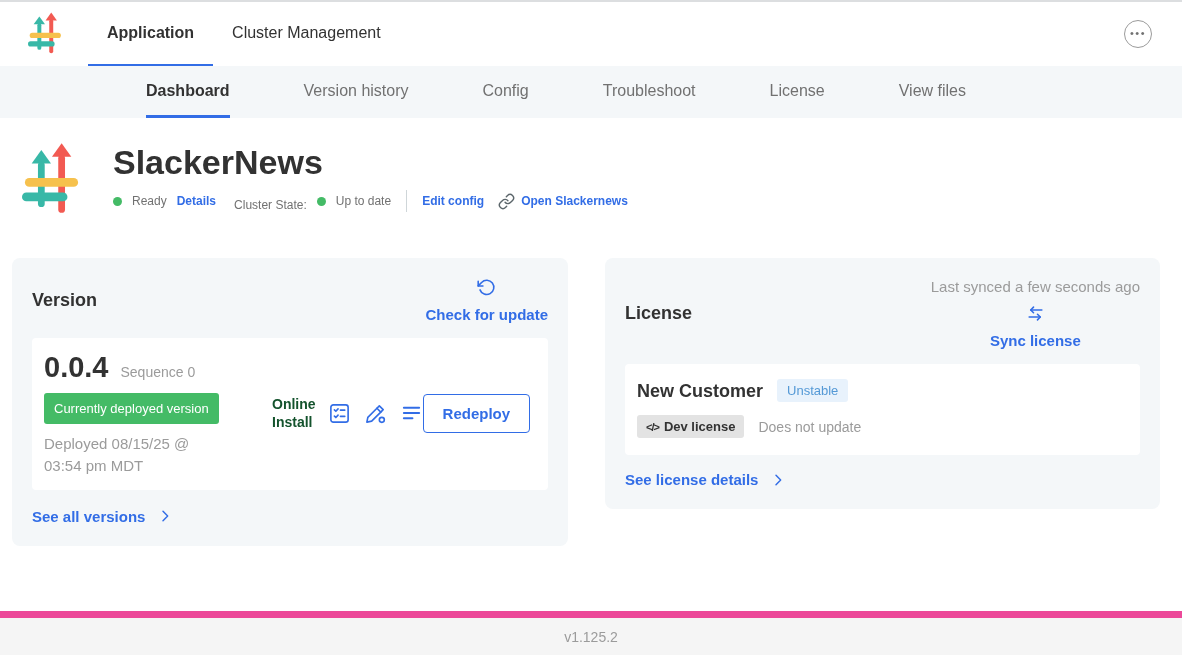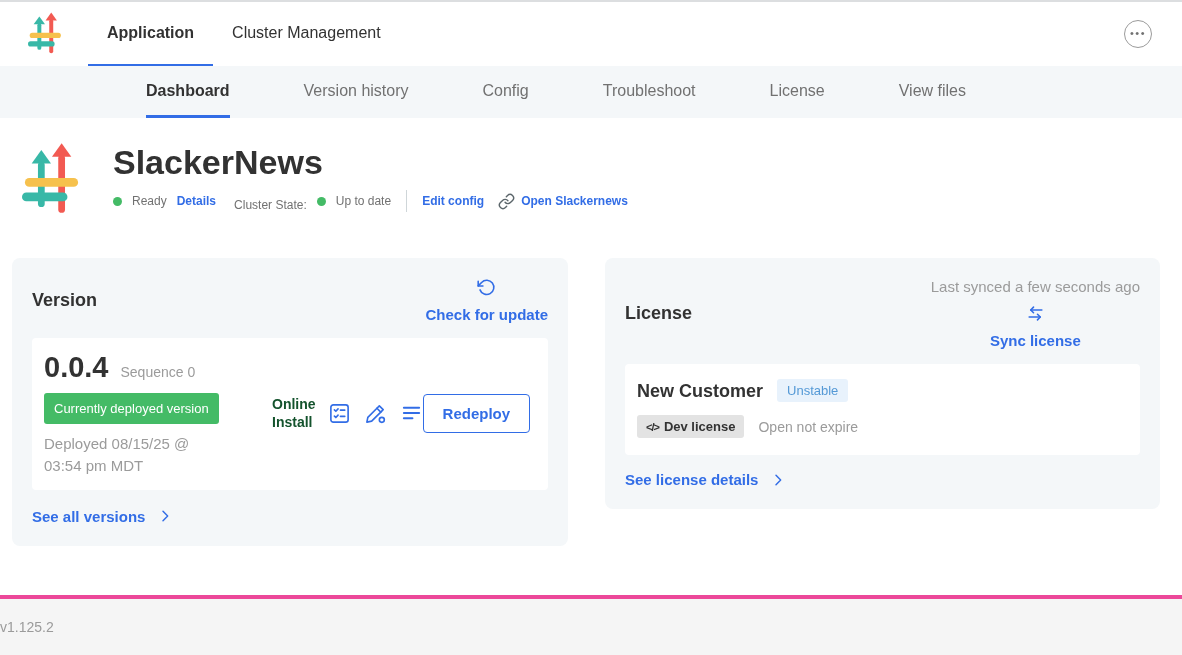--- a/index.html
+++ b/index.html
@@ -77,22 +77,22 @@
   .cust-name { font-size:18px; font-weight:700; }
   .channel-badge { margin-left:14px; background:#e8f2fc; color:#5499d6; font-size:13px; padding:4px 10px; border-radius:3px; }
   .lic-row { display:flex; align-items:center; margin-top:13px; }
   .lic-type-badge { display:inline-flex; align-items:center; gap:5px; background:#e3e3e3; color:#323232;
     font-size:13px; font-weight:700; padding:4px 9px; border-radius:3px; }
   .code-glyph { font-size:11px; font-weight:700; letter-spacing:-1px; }
   .expiry { margin-left:14px; font-size:14px; color:#9b9b9b; }
   .license-see { margin-top:16px; }
 
   
-  footer { position:absolute; left:0; bottom:0; width:100%; height:60px; background:#f5f5f5; border-top:4px solid #ec4899;
-    display:flex; align-items:center; font-size:14px; color:#9b9b9b; }
+  footer { position:absolute; left:0; bottom:0; width:100%; height:44px; background:#f5f5f5; border-top:7px solid #ec4899;
+    display:flex; align-items:center; justify-content:center; font-size:14px; color:#9b9b9b; }
 </style>
 </head>
 <body>
 
 <div class="top-hairline"></div>
 
 <header class="topnav">
   <div class="brand">
     <svg viewBox="0 0 60 76">
       <polygon points="20,7 30,21 10,21" fill="#38b8a7"></polygon>
@@ -241,21 +241,21 @@
       <div class="inner-card license-inner">
         <div class="cust-row">
           <span class="cust-name">New Customer</span>
           <span class="channel-badge">Unstable</span>
         </div>
         <div class="lic-row">
           <span class="lic-type-badge">
             <span class="code-glyph">&lt;/&gt;</span>
             <span>Dev license</span>
           </span>
-          <span class="expiry">Open not expire</span>
+          <span class="expiry">Does not update</span>
         </div>
       </div>
 
       <span class="see-link license-see">
         <span class="link">See license details</span>
         <span class="chev">
           <svg viewBox="0 0 24 24" fill="none" stroke="currentColor" stroke-width="2.2" stroke-linecap="round" stroke-linejoin="round">
             <polyline points="9 5 16 12 9 19"></polyline>
           </svg>
         </span>

